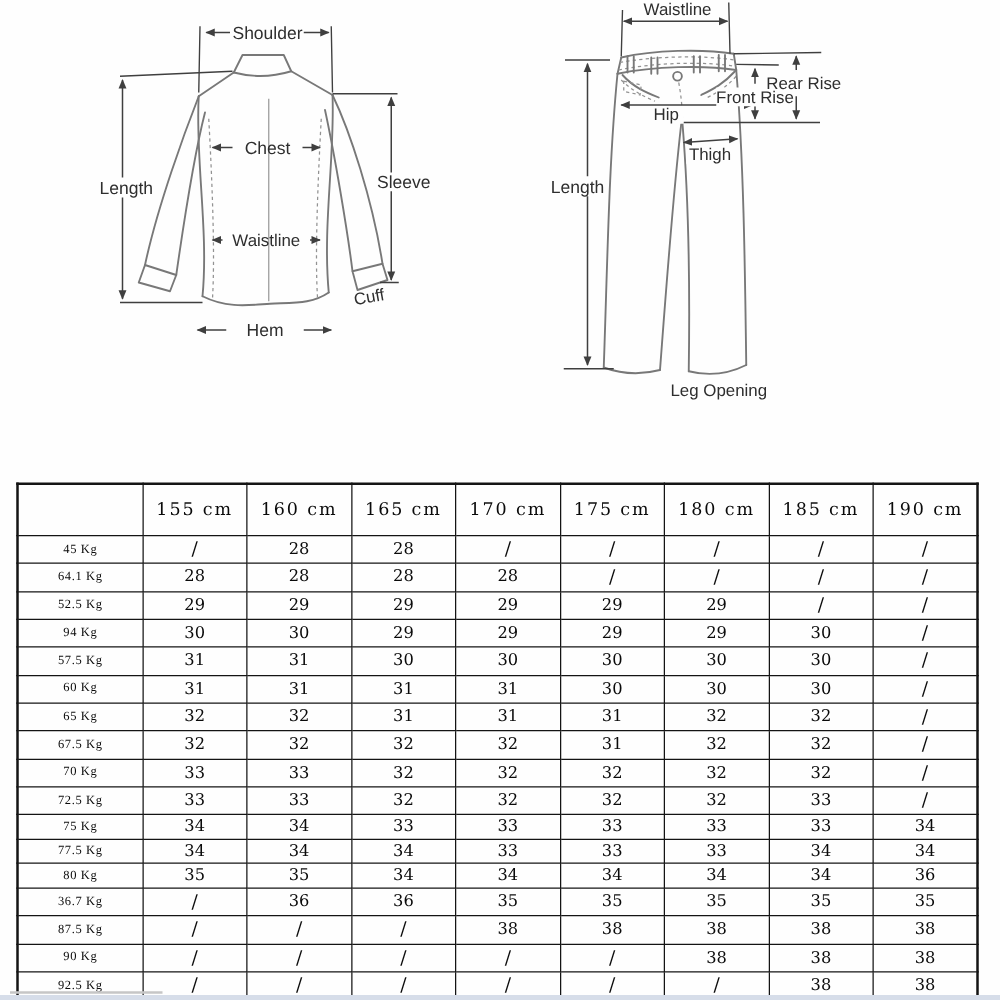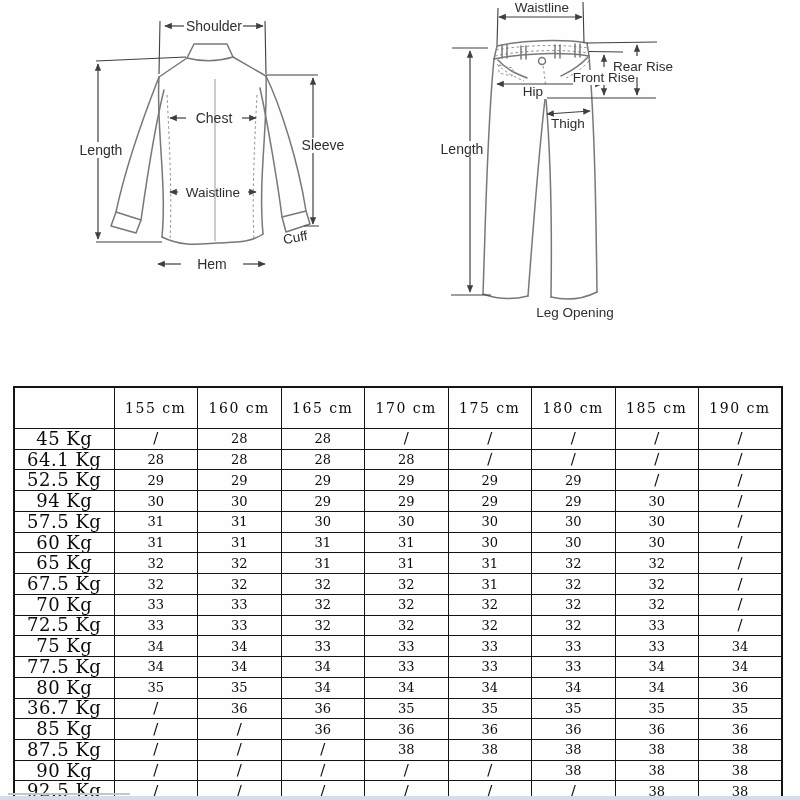--- a/index.html
+++ b/index.html
@@ -12,21 +12,21 @@
   .thin{stroke:#3f3f3f;stroke-width:1.1;fill:none;}
   .lbl{font-size:13.5px;}
   .lbl-lg{font-size:14px;}
   .mask{fill:#fefefe;}
   .table-wrap{position:absolute;left:13px;top:345px;width:770px;height:438px;margin-top:41px;}
   table.size{width:100%;height:100%;border-collapse:collapse;table-layout:fixed;
              border:2px solid #141414;font-family:"DejaVu Serif","Liberation Serif",serif;}
   table.size th,table.size td{border:1.4px solid #141414;text-align:center;vertical-align:middle;
              font-weight:normal;color:#0a0a0a;font-size:13px;padding:0;line-height:1;}
   table.size thead th{height:40px;font-size:14px;letter-spacing:1.5px;}
-  table.size tbody th{font-size:18px;letter-spacing:0.5px;}
+  table.size tbody th{font-size:10px;letter-spacing:0.5px;font-family:Liberation Serif, serif;}
   table.size td.slash{font-size:15px;}
   .strip-blue{position:absolute;left:0;bottom:0;width:800px;height:4px;background:#d6dde9;}
   .strip-gray{position:absolute;left:8px;top:793px;width:122px;height:2px;background:#c6c6c6;}
 </style>
 </head>
 <body>
 
 <div class="canvas">
 
   <svg width="800" height="336" viewBox="0 0 800 336">
@@ -333,31 +333,20 @@
             <td class="slash">/</td>
             <td>36</td>
             <td>36</td>
             <td>35</td>
             <td>35</td>
             <td>35</td>
             <td>35</td>
             <td>35</td>
           </tr>
           <tr>
-            <th>85 Kg</th>
-            <td class="slash">/</td>
-            <td class="slash">/</td>
-            <td>36</td>
-            <td>36</td>
-            <td>36</td>
-            <td>36</td>
-            <td>36</td>
-            <td>36</td>
-          </tr>
-          <tr>
             <th>87.5 Kg</th>
             <td class="slash">/</td>
             <td class="slash">/</td>
             <td class="slash">/</td>
             <td>38</td>
             <td>38</td>
             <td>38</td>
             <td>38</td>
             <td>38</td>
           </tr>

